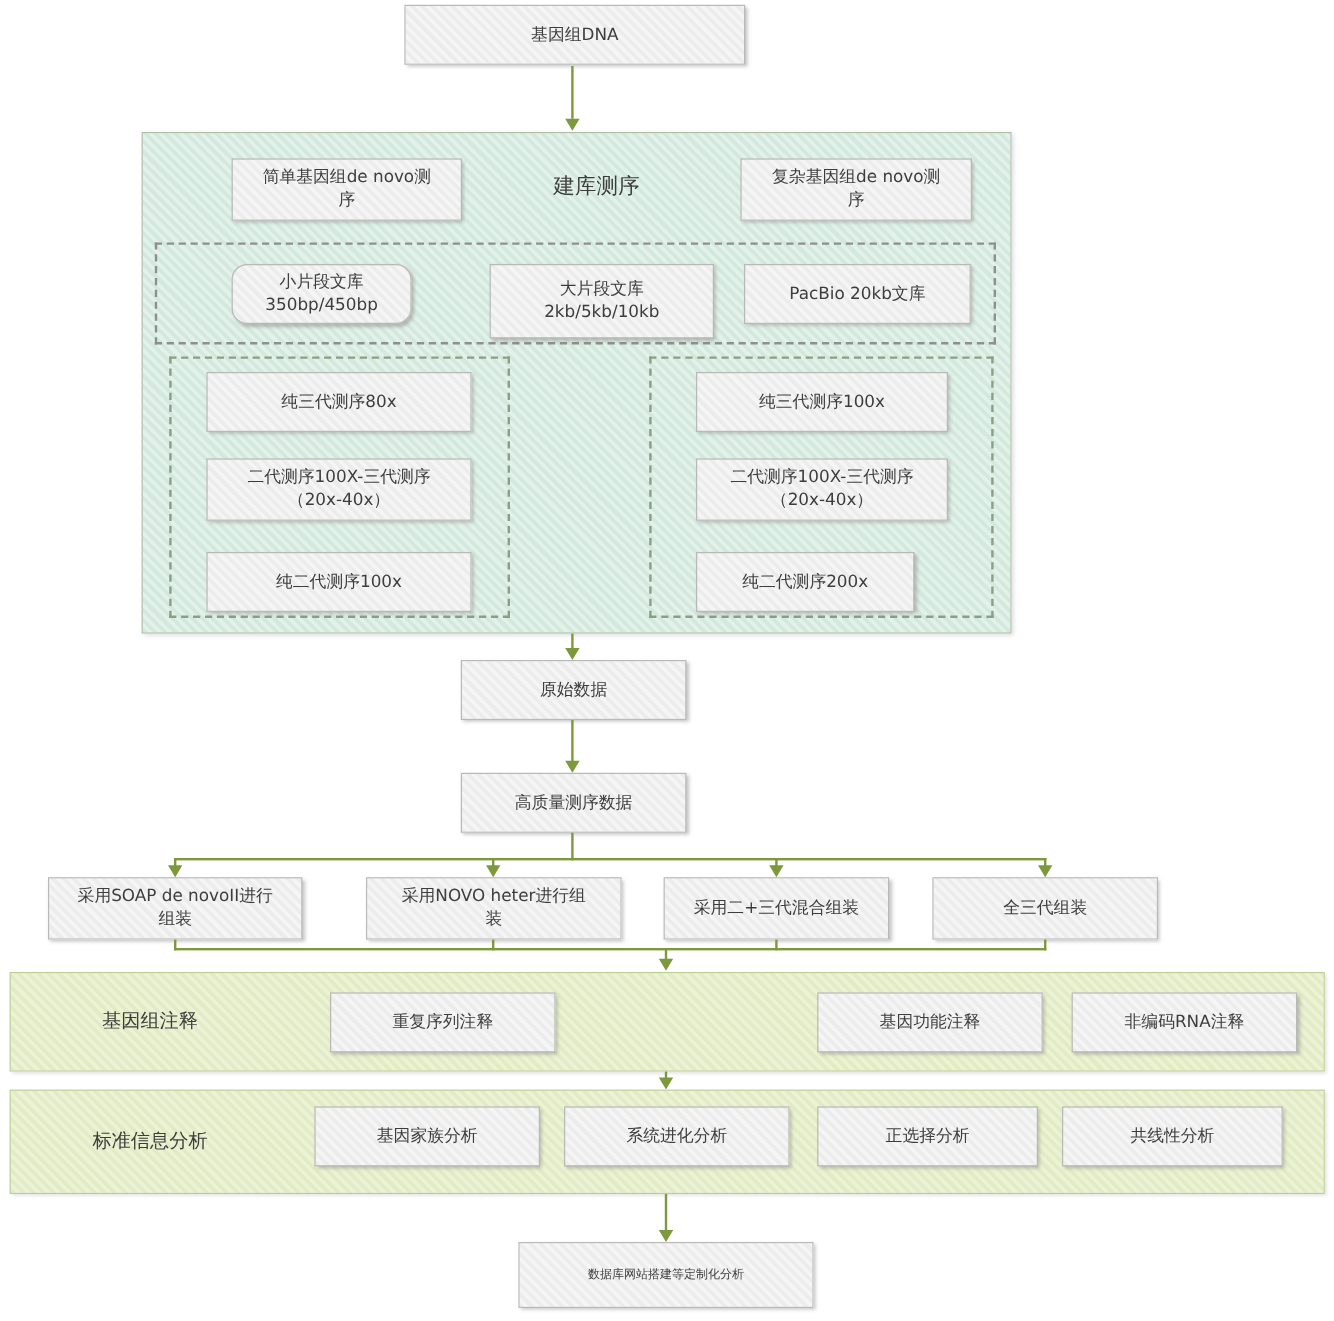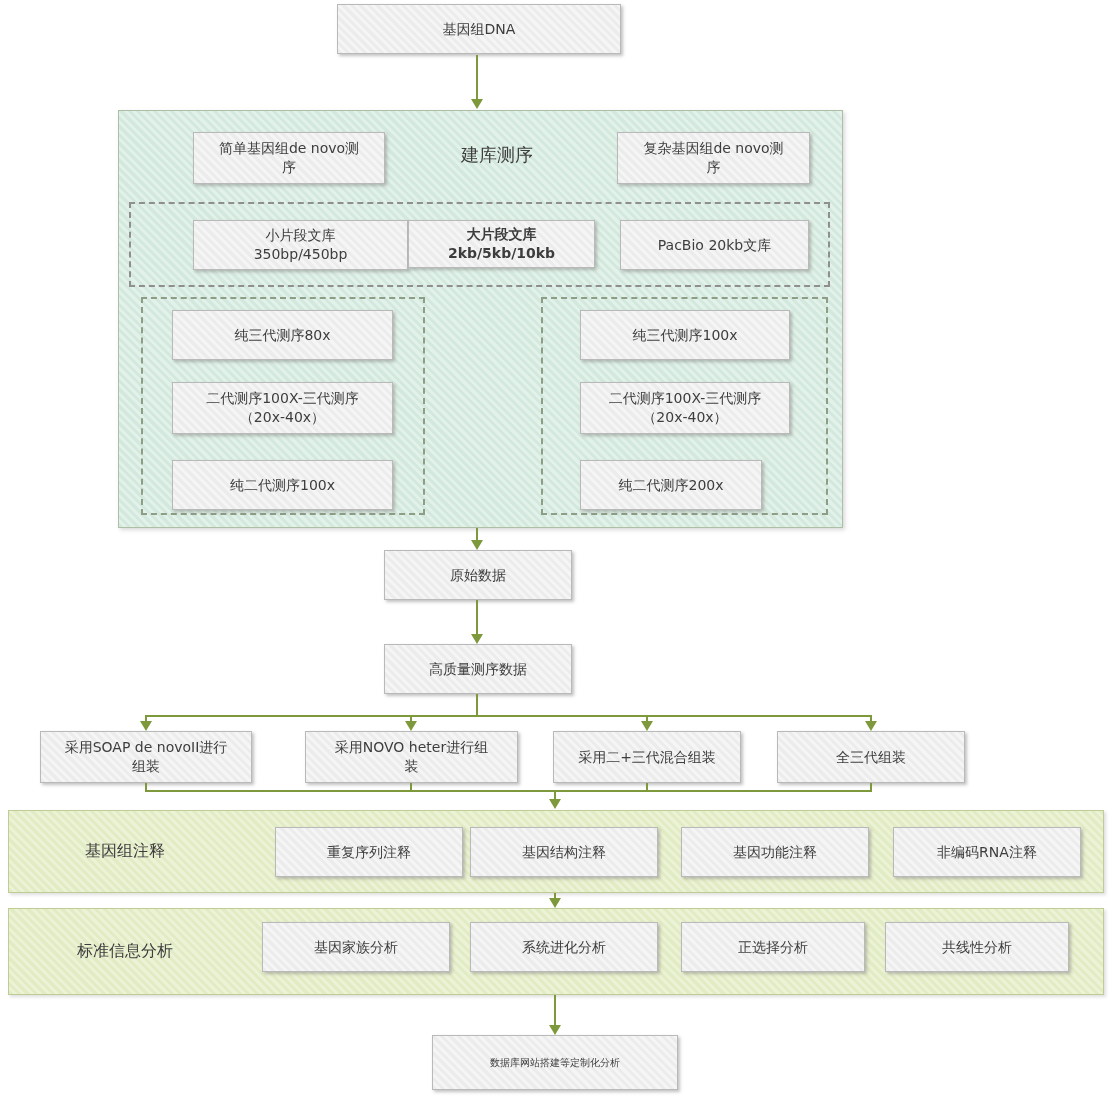--- a/index.html
+++ b/index.html
@@ -69,23 +69,23 @@
   <div class="section-title" style="left:427px;top:143px;width:140px;">建库测序</div>
 
   <div class="node" style="left:193px;top:132px;width:192px;height:52px;">简单基因组de novo测
 序</div>
 
   <div class="node" style="left:617px;top:132px;width:193px;height:52px;">复杂基因组de novo测
 序</div>
 
   <div class="dash-gray" style="left:129px;top:202px;width:701px;height:85px;"></div>
 
-  <div class="node" style="left:193px;top:220px;width:215px;height:50px;">小片段文库
+  <div class="node" style="left:193px;top:220px;width:150px;height:50px;border-radius:13px;">小片段文库
 350bp/450bp</div>
-  <div class="node" style="left:408px;top:220px;width:187px;height:48px;font-weight:bold;">大片段文库
+  <div class="node" style="left:408px;top:220px;width:187px;height:62px;">大片段文库
 2kb/5kb/10kb</div>
   <div class="node" style="left:620px;top:220px;width:189px;height:50px;">PacBio 20kb文库</div>
 
   <div class="dash-green" style="left:141px;top:297px;width:284px;height:218px;"></div>
   <div class="node" style="left:172px;top:310px;width:221px;height:50px;">纯三代测序80x</div>
   <div class="node" style="left:172px;top:382px;width:221px;height:52px;">二代测序100X-三代测序
 （20x-40x）</div>
   <div class="node" style="left:172px;top:460px;width:221px;height:50px;">纯二代测序100x</div>
 
   <div class="dash-green" style="left:541px;top:297px;width:287px;height:218px;"></div>
@@ -126,21 +126,20 @@
   <div class="vline" style="left:410px;top:783px;height:9px;"></div>
   <div class="vline" style="left:646px;top:783px;height:9px;"></div>
   <div class="vline" style="left:870px;top:783px;height:9px;"></div>
   <div class="hline" style="left:145px;top:790px;width:727px;"></div>
   <div class="vline" style="left:554px;top:790px;height:10px;"></div>
   <div class="ah" style="left:549px;top:799px;"></div>
 
   <div class="band" style="left:8px;top:810px;width:1096px;height:83px;"></div>
   <div class="band-label" style="left:30px;top:810px;width:190px;height:83px;">基因组注释</div>
   <div class="node" style="left:275px;top:827px;width:188px;height:50px;">重复序列注释</div>
-  <div class="node" style="left:470px;top:827px;width:188px;height:50px;">基因结构注释</div>
   <div class="node" style="left:681px;top:827px;width:188px;height:50px;">基因功能注释</div>
   <div class="node" style="left:893px;top:827px;width:188px;height:50px;">非编码RNA注释</div>
 
   <div class="vline" style="left:554px;top:893px;height:6px;"></div>
   <div class="ah" style="left:549px;top:898px;"></div>
 
   <div class="band" style="left:8px;top:908px;width:1096px;height:87px;"></div>
   <div class="band-label" style="left:30px;top:908px;width:190px;height:87px;">标准信息分析</div>
   <div class="node" style="left:262px;top:922px;width:188px;height:50px;">基因家族分析</div>
   <div class="node" style="left:470px;top:922px;width:188px;height:50px;">系统进化分析</div>

